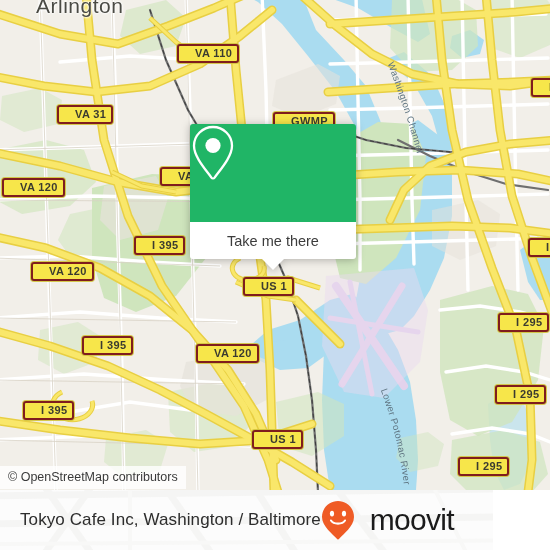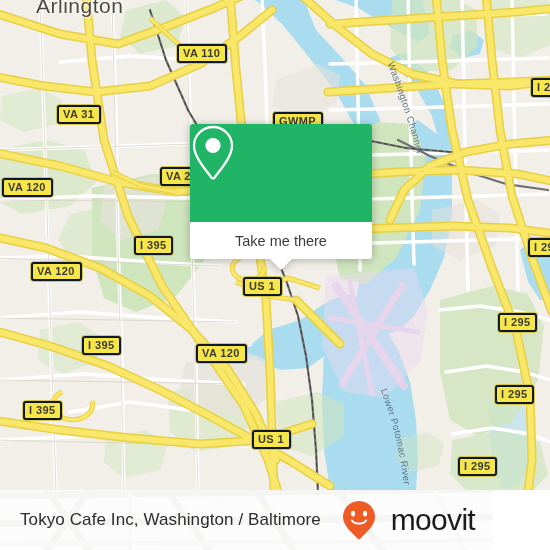--- a/index.html
+++ b/index.html
@@ -11,46 +11,46 @@
   #app{position:relative;width:550px;height:550px;overflow:hidden;}
 
   
   #map{position:absolute;left:0;top:0;width:550px;height:490px;overflow:hidden;background:#f2efe9;}
   #map svg{position:absolute;left:0;top:0;}
 
   
   .shield{
     position:absolute;
     background:#f7e64a;
-    border:2px solid #0f172a;
+    border:2px solid #7f1d1d;
     border-radius:3px;
     color:#3b3b30;
     font-size:11px;
     font-weight:bold;
     letter-spacing:.4px;
-    padding:1px 5px 2px 4px;
+    padding:1px 5px 2px 16px;
     line-height:12px;
     white-space:nowrap;
     box-shadow:0 0 0 1px rgba(210,195,60,.9);
     font-family:"Liberation Sans","DejaVu Sans",sans-serif;
   }
 
   
   .placelabel{
     position:absolute;
     color:#6b6b63;
     white-space:nowrap;
     font-family:"Liberation Sans","DejaVu Sans",sans-serif;
     text-shadow:0 0 3px #fff,0 0 3px #fff,0 0 2px #fff;
   }
   .placelabel.big{font-size:21px;color:#4a4a44;letter-spacing:.5px;}
 
   
   #popup{
-    position:absolute;left:190px;top:124px;width:182px;
+    position:absolute;left:190px;top:124px;width:166px;
     filter:drop-shadow(0 1px 4px rgba(0,0,0,.28));
   }
   #popup-head{
     background:#20b566;height:98px;border-radius:3px 3px 0 0;
     display:flex;align-items:center;justify-content:center;
   }
   #popup-foot{
     background:#ffffff;height:37px;border-radius:0 0 3px 3px;
     display:flex;align-items:center;justify-content:center;
     color:#3c3c3c;font-size:14.5px;
@@ -70,21 +70,21 @@
     color:#3a3a3a;font-size:12.5px;
     padding:3px 8px 4px 8px;
     line-height:16px;
     white-space:nowrap;
   }
 
   
   #bottombar{
     position:absolute;left:0;top:490px;width:493px;height:60px;
     background:#fcfcfc;
-    display:flex;align-items:center;justify-content:space-between;
+    display:flex;align-items:center;justify-content:flex-start;
     padding:0 18px 0 20px;box-sizing:border-box;
     overflow:hidden;
   }
   #bottombar .watermark{position:absolute;left:0;top:0;opacity:.55;}
   #placename{
     position:relative;z-index:2;
     font-size:17px;color:#2d2d2d;white-space:nowrap;letter-spacing:.1px;
   }
   #brand{position:relative;z-index:2;display:flex;align-items:center;gap:15px;}
   #brandtext{font-size:30px;color:#1b1b1b;letter-spacing:-.7px;line-height:30px;font-weight:400;}
@@ -301,20 +301,21 @@
       <div id="popup-head">
         <svg width="46" height="58" viewBox="0 0 46 58">
           <path d="M23 3 C12.5 3 4 11.4 4 21.8 C4 33 16 46 21.4 53.6 a2 2 0 0 0 3.2 0 C30 46 42 33 42 21.8 C42 11.4 33.5 3 23 3 Z" fill="none" stroke="#ffffff" stroke-width="2.3"></path>
           <circle cx="23" cy="21.5" r="7.6" fill="#ffffff"></circle>
         </svg>
       </div>
       <div id="popup-foot">Take me there</div>
       <div id="popup-tail"></div>
     </div>
 
+    <div id="attrib">© OpenStreetMap contributors</div>
   </div>
 
   <div id="bottombar">
     <svg class="watermark" width="550" height="60" viewBox="0 0 550 60">
       <g stroke="#f0f0ee" stroke-width="7" fill="none">
         <path d="M40,-10 L96,70"></path>
         <path d="M96,-10 L40,70"></path>
         <path d="M160,-10 L216,70"></path>
         <path d="M250,-10 L300,70"></path>
         <path d="M330,-10 L390,70"></path>

